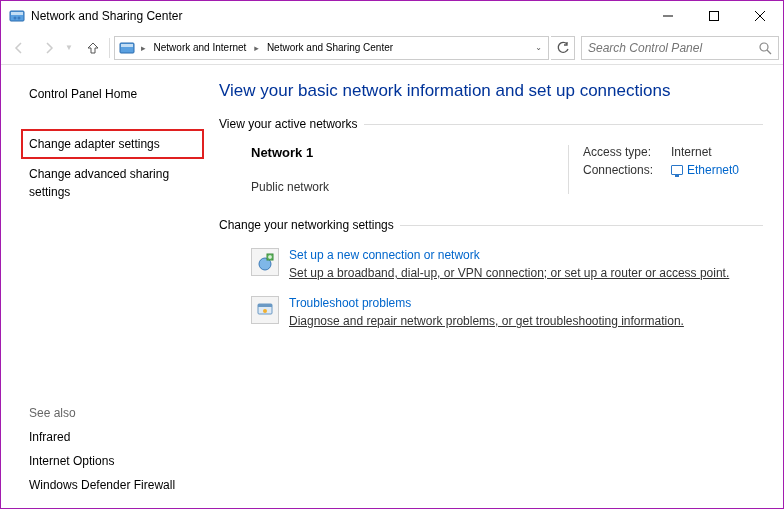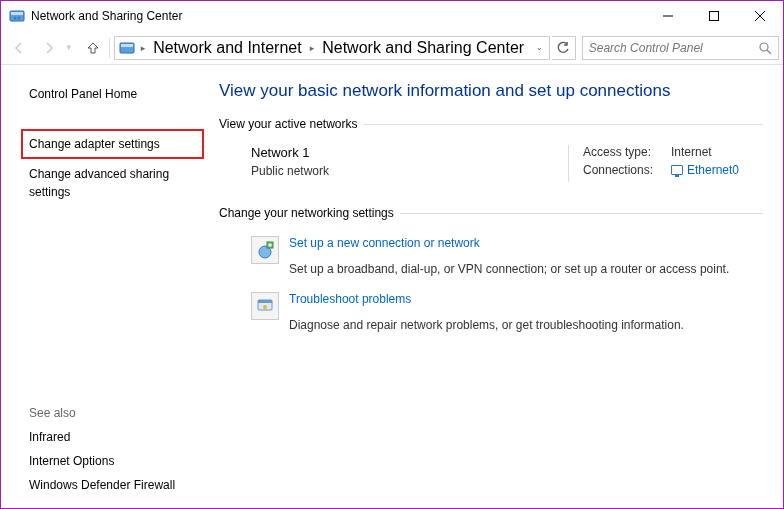--- a/index.html
+++ b/index.html
@@ -13,21 +13,21 @@
 .titlebar .win-controls div { width: 46px; height: 30px; display: flex; align-items: center; justify-content: center; }
 
 .navbar { display: flex; align-items: center; height: 34px; border-bottom: 1px solid #e1e1e1; padding: 0 4px; gap: 2px; }
 .nav-arrow { width: 28px; height: 28px; display: flex; align-items: center; justify-content: center; color: #ccc; }
 .nav-dd { width: 14px; color: #ccc; font-size: 8px; }
 .nav-up { width: 24px; height: 24px; display: flex; align-items: center; justify-content: center; color: #555; }
 .nav-sep { width: 1px; height: 20px; background: #ddd; margin: 0 2px; }
 .breadcrumb { flex: 1; height: 24px; border: 1px solid #ccc; display: flex; align-items: center; padding: 0 2px; gap: 2px; }
 .bc-icon { width: 16px; height: 16px; margin: 0 2px; }
 .bc-arrow { font-size: 9px; color: #666; padding: 0 2px; }
-.bc-item { font-size: 16px; padding: 0 4px; white-space: nowrap; text-align: right; }
+.bc-item { font-size: 10px; padding: 0 4px; white-space: nowrap; text-align: right; }
 .bc-spacer { flex: 1; }
 .bc-drop { font-size: 8px; color: #555; padding: 0 4px; }
 .refresh { width: 24px; height: 24px; border: 1px solid #ccc; border-left: none; display: flex; align-items: center; justify-content: center; color: #555; }
 .searchbox { width: 198px; height: 24px; border: 1px solid #ccc; margin-left: 4px; display: flex; align-items: center; padding: 0 6px; }
 .searchbox input { border: none; outline: none; flex: 1; font-size: 12px; font-style: italic; color: #701a75; background: transparent; }
 .searchbox .mag { color: #888; }
 
 .body-area { flex: 1; display: flex; }
 .sidebar { width: 210px; padding: 20px 14px 14px 28px; display: flex; flex-direction: column; }
 .sidebar a { color: #000000; text-decoration: none; font-size: 12px; display: block; line-height: 1.5; cursor: pointer; }
@@ -36,36 +36,36 @@
 .sidebar .spacer { flex: 1; }
 .sidebar .seealso { color: #666; font-size: 12px; margin-bottom: 8px; }
 
 .main { flex: 1; padding: 16px 20px 16px 8px; }
 .main h1 { color: #003399; font-weight: 400; font-size: 17px; margin-bottom: 16px; }
 .sec-head { font-size: 12px; color: #000000; display: flex; align-items: center; gap: 6px; margin-bottom: 10px; }
 .sec-head .line { flex: 1; height: 1px; background: #ddd; }
 
 .net-row { display: flex; padding: 4px 0 24px 32px; }
 .net-left { flex: 1; }
-.net-left .name { font-weight: 400; font-size: 13px; margin-bottom: 4px; }
+.net-left .name { font-weight: 700; font-size: 13px; margin-bottom: 20px; }
 .net-left .type { font-size: 12px; color: #333; }
 .net-divider { width: 1px; background: #ddd; margin: 0 14px; }
 .net-right { width: 180px; font-size: 12px; }
 .net-right .kv { display: flex; margin-bottom: 4px; }
 .net-right .k { width: 88px; color: #333; }
 .net-right .v { color: #333; }
 .net-right .v a { color: #0066cc; text-decoration: none; }
 .net-right .nic { display: inline-flex; align-items: center; gap: 4px; }
 .nic-icon { width: 12px; height: 10px; border: 1px solid #2a77c9; border-radius: 1px; position: relative; }
 .nic-icon::after { content: ""; position: absolute; bottom: -3px; left: 3px; width: 4px; height: 2px; background: #2a77c9; }
 
 .opt-item { display: flex; gap: 10px; padding: 6px 0 10px 32px; }
 .opt-icon { width: 28px; height: 28px; flex-shrink: 0; background: #f4f4f4; border: 1px solid #ccc; display: flex; align-items: center; justify-content: center; }
 .opt-text a { color: #0066cc; text-decoration: none; font-size: 12px; }
-.opt-text .desc { font-size: 12px; color: #333; margin-top: 12px; }
+.opt-text .desc { font-size: 12px; color: #333; margin-top: 4px; text-decoration: underline; }
 
 svg { display: block; }
 </style>
 </head>
 <body>
 
 <div class="window">
 
   <div class="titlebar">
     <span class="tb-icon">

